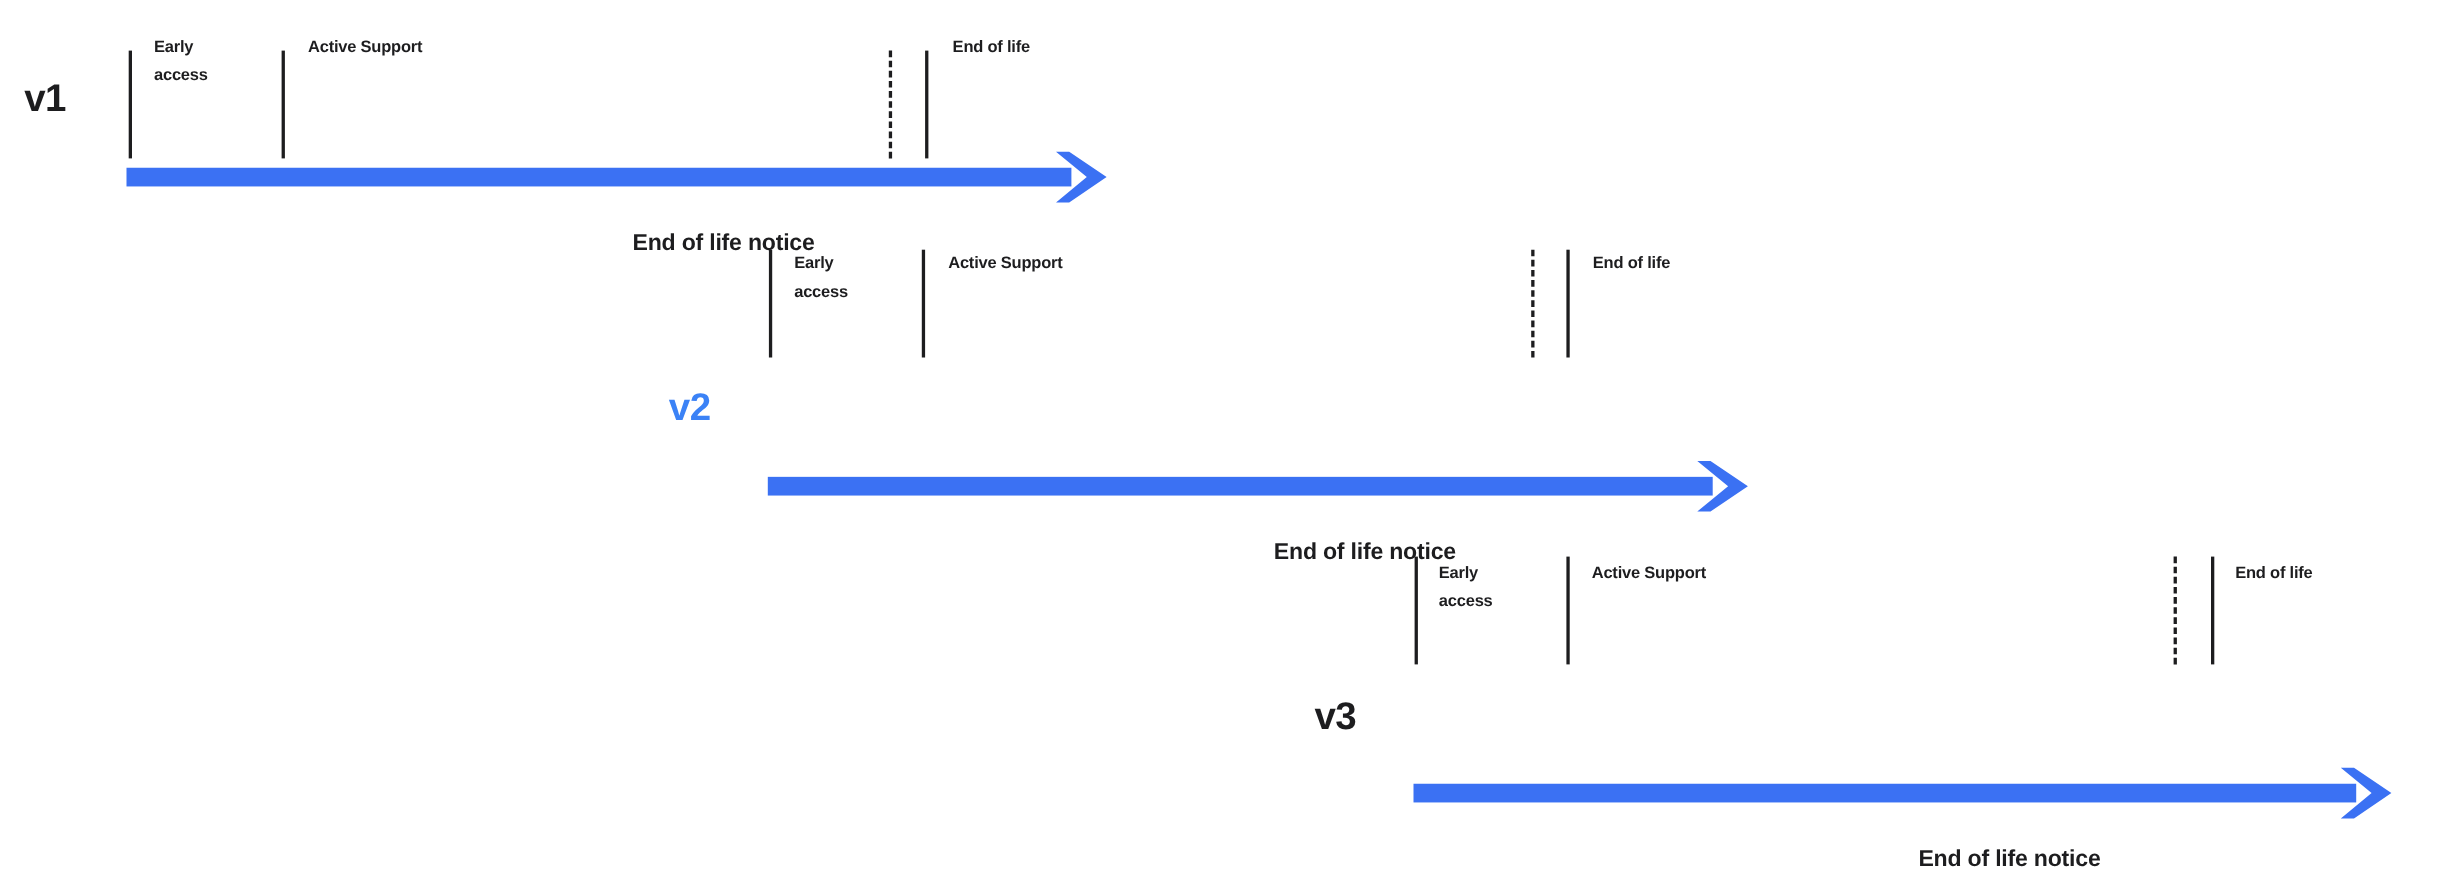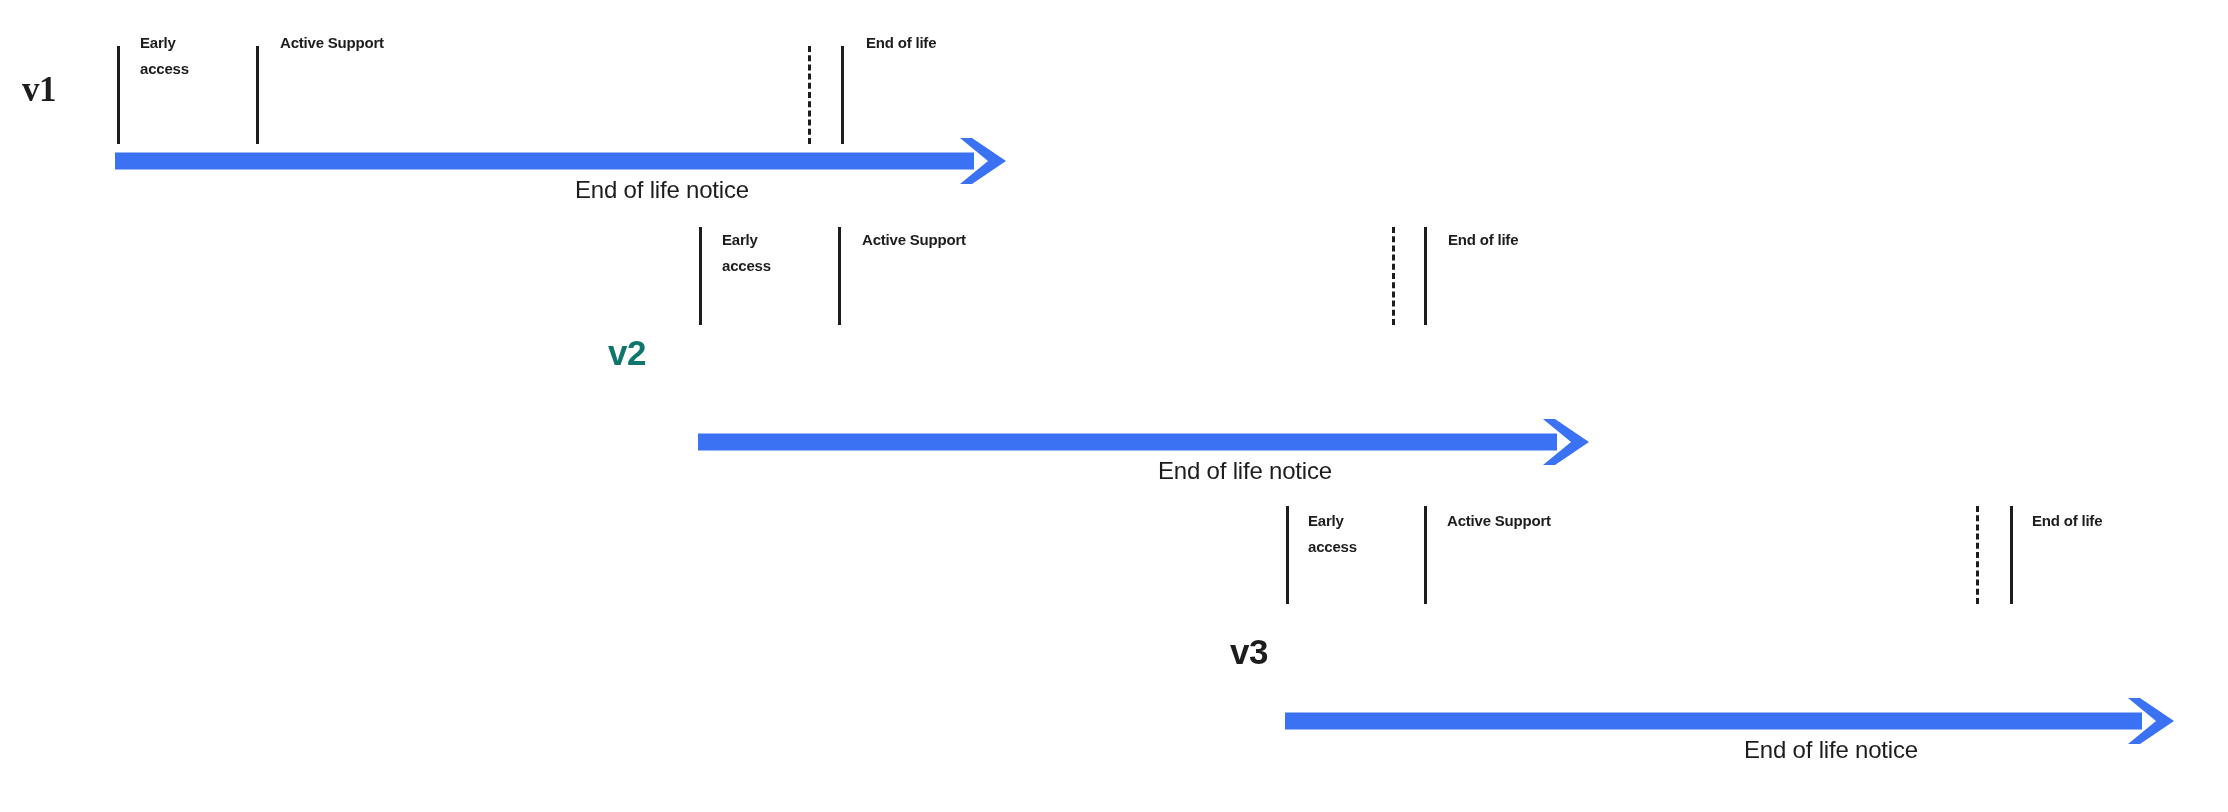--- a/index.html
+++ b/index.html
@@ -65,65 +65,66 @@
     position: absolute;
     top: 0;
     left: 0;
     overflow: visible;
     display: block;
   }
 
   
   .notice-label {
     position: absolute;
-    font-size: 24px;
-    font-weight: 400;
+    font-size: 21px;
+    font-weight: 700;
     color: #1d1d1f;
     letter-spacing: -0.2px;
     line-height: 1;
     white-space: nowrap;
+    margin-top: 32px;
   }
 </style>
 </head>
 <body>
 
 <div id="stage" style="background: rgb(255, 255, 255);">
-    <div class="version-label" style="left: 22px; top: 72px; color: rgb(29, 29, 31); font-family: Liberation Serif, serif;">v1</div>
+    <div class="version-label" style="left: 22px; top: 72px; color: rgb(29, 29, 31);">v1</div>
     <div class="divider" style="left: 117px; top: 46px; height: 98px; background: rgb(29, 29, 31);"></div>
     <div class="phase-label" style="left: 140px; top: 30px; color: rgb(29, 29, 31);">Early
 access</div>
     <div class="divider" style="left: 256px; top: 46px; height: 98px; background: rgb(29, 29, 31);"></div>
     <div class="phase-label" style="left: 280px; top: 30px; color: rgb(29, 29, 31);">Active Support</div>
     <div class="divider dashed" style="left: 808px; top: 46px; height: 98px; border-left-color: rgb(29, 29, 31);"></div>
     <div class="divider" style="left: 841px; top: 46px; height: 98px; background: rgb(29, 29, 31);"></div>
     <div class="phase-label" style="left: 866px; top: 30px; color: rgb(29, 29, 31);">End of life</div>
     <div class="track" style="left: 115px; top: 152px; width: 900px;">
       <svg width="900" height="46" viewBox="0 0 900 46" style="top: -14.5px;">
         <rect x="0" y="14.5" width="859" height="17" fill="#3b71f3"></rect>
         <path d="M 845 0 L 857 0 L 891 23 L 857 46 L 845 46 L 873 23 Z" fill="#3b71f3"></path>
       </svg>
     </div>
     <div class="notice-label" style="left: 575px; top: 178px; color: rgb(29, 29, 31);">End of life notice</div>
-    <div class="version-label" style="left: 608px; top: 335px; color: #0f766e;">v2</div>
+    <div class="version-label" style="left: 608px; top: 353px; color: #3b82f6;">v2</div>
     <div class="divider" style="left: 699px; top: 227px; height: 98px; background: rgb(29, 29, 31);"></div>
     <div class="phase-label" style="left: 722px; top: 227px; color: rgb(29, 29, 31);">Early
 access</div>
     <div class="divider" style="left: 838px; top: 227px; height: 98px; background: rgb(29, 29, 31);"></div>
     <div class="phase-label" style="left: 862px; top: 227px; color: rgb(29, 29, 31);">Active Support</div>
     <div class="divider dashed" style="left: 1392px; top: 227px; height: 98px; border-left-color: rgb(29, 29, 31);"></div>
     <div class="divider" style="left: 1424px; top: 227px; height: 98px; background: rgb(29, 29, 31);"></div>
     <div class="phase-label" style="left: 1448px; top: 227px; color: rgb(29, 29, 31);">End of life</div>
     <div class="track" style="left: 698px; top: 433px; width: 900px;">
       <svg width="900" height="46" viewBox="0 0 900 46" style="top: -14.5px;">
         <rect x="0" y="14.5" width="859" height="17" fill="#3b71f3"></rect>
         <path d="M 845 0 L 857 0 L 891 23 L 857 46 L 845 46 L 873 23 Z" fill="#3b71f3"></path>
       </svg>
     </div>
     <div class="notice-label" style="left: 1158px; top: 459px; color: rgb(29, 29, 31);">End of life notice</div>
-    <div class="version-label" style="left: 1230px; top: 634px; color: rgb(29, 29, 31);">v3</div>
+    <div class="version-label" style="left: 1195px; top: 634px; color: rgb(29, 29, 31);">v3</div>
     <div class="divider" style="left: 1286px; top: 506px; height: 98px; background: rgb(29, 29, 31);"></div>
     <div class="phase-label" style="left: 1308px; top: 508px; color: rgb(29, 29, 31);">Early
 access</div>
     <div class="divider" style="left: 1424px; top: 506px; height: 98px; background: rgb(29, 29, 31);"></div>
     <div class="phase-label" style="left: 1447px; top: 508px; color: rgb(29, 29, 31);">Active Support</div>
     <div class="divider dashed" style="left: 1976px; top: 506px; height: 98px; border-left-color: rgb(29, 29, 31);"></div>
     <div class="divider" style="left: 2010px; top: 506px; height: 98px; background: rgb(29, 29, 31);"></div>
     <div class="phase-label" style="left: 2032px; top: 508px; color: rgb(29, 29, 31);">End of life</div>
     <div class="track" style="left: 1285px; top: 712px; width: 898px;">
       <svg width="898" height="46" viewBox="0 0 898 46" style="top: -14.5px;">

